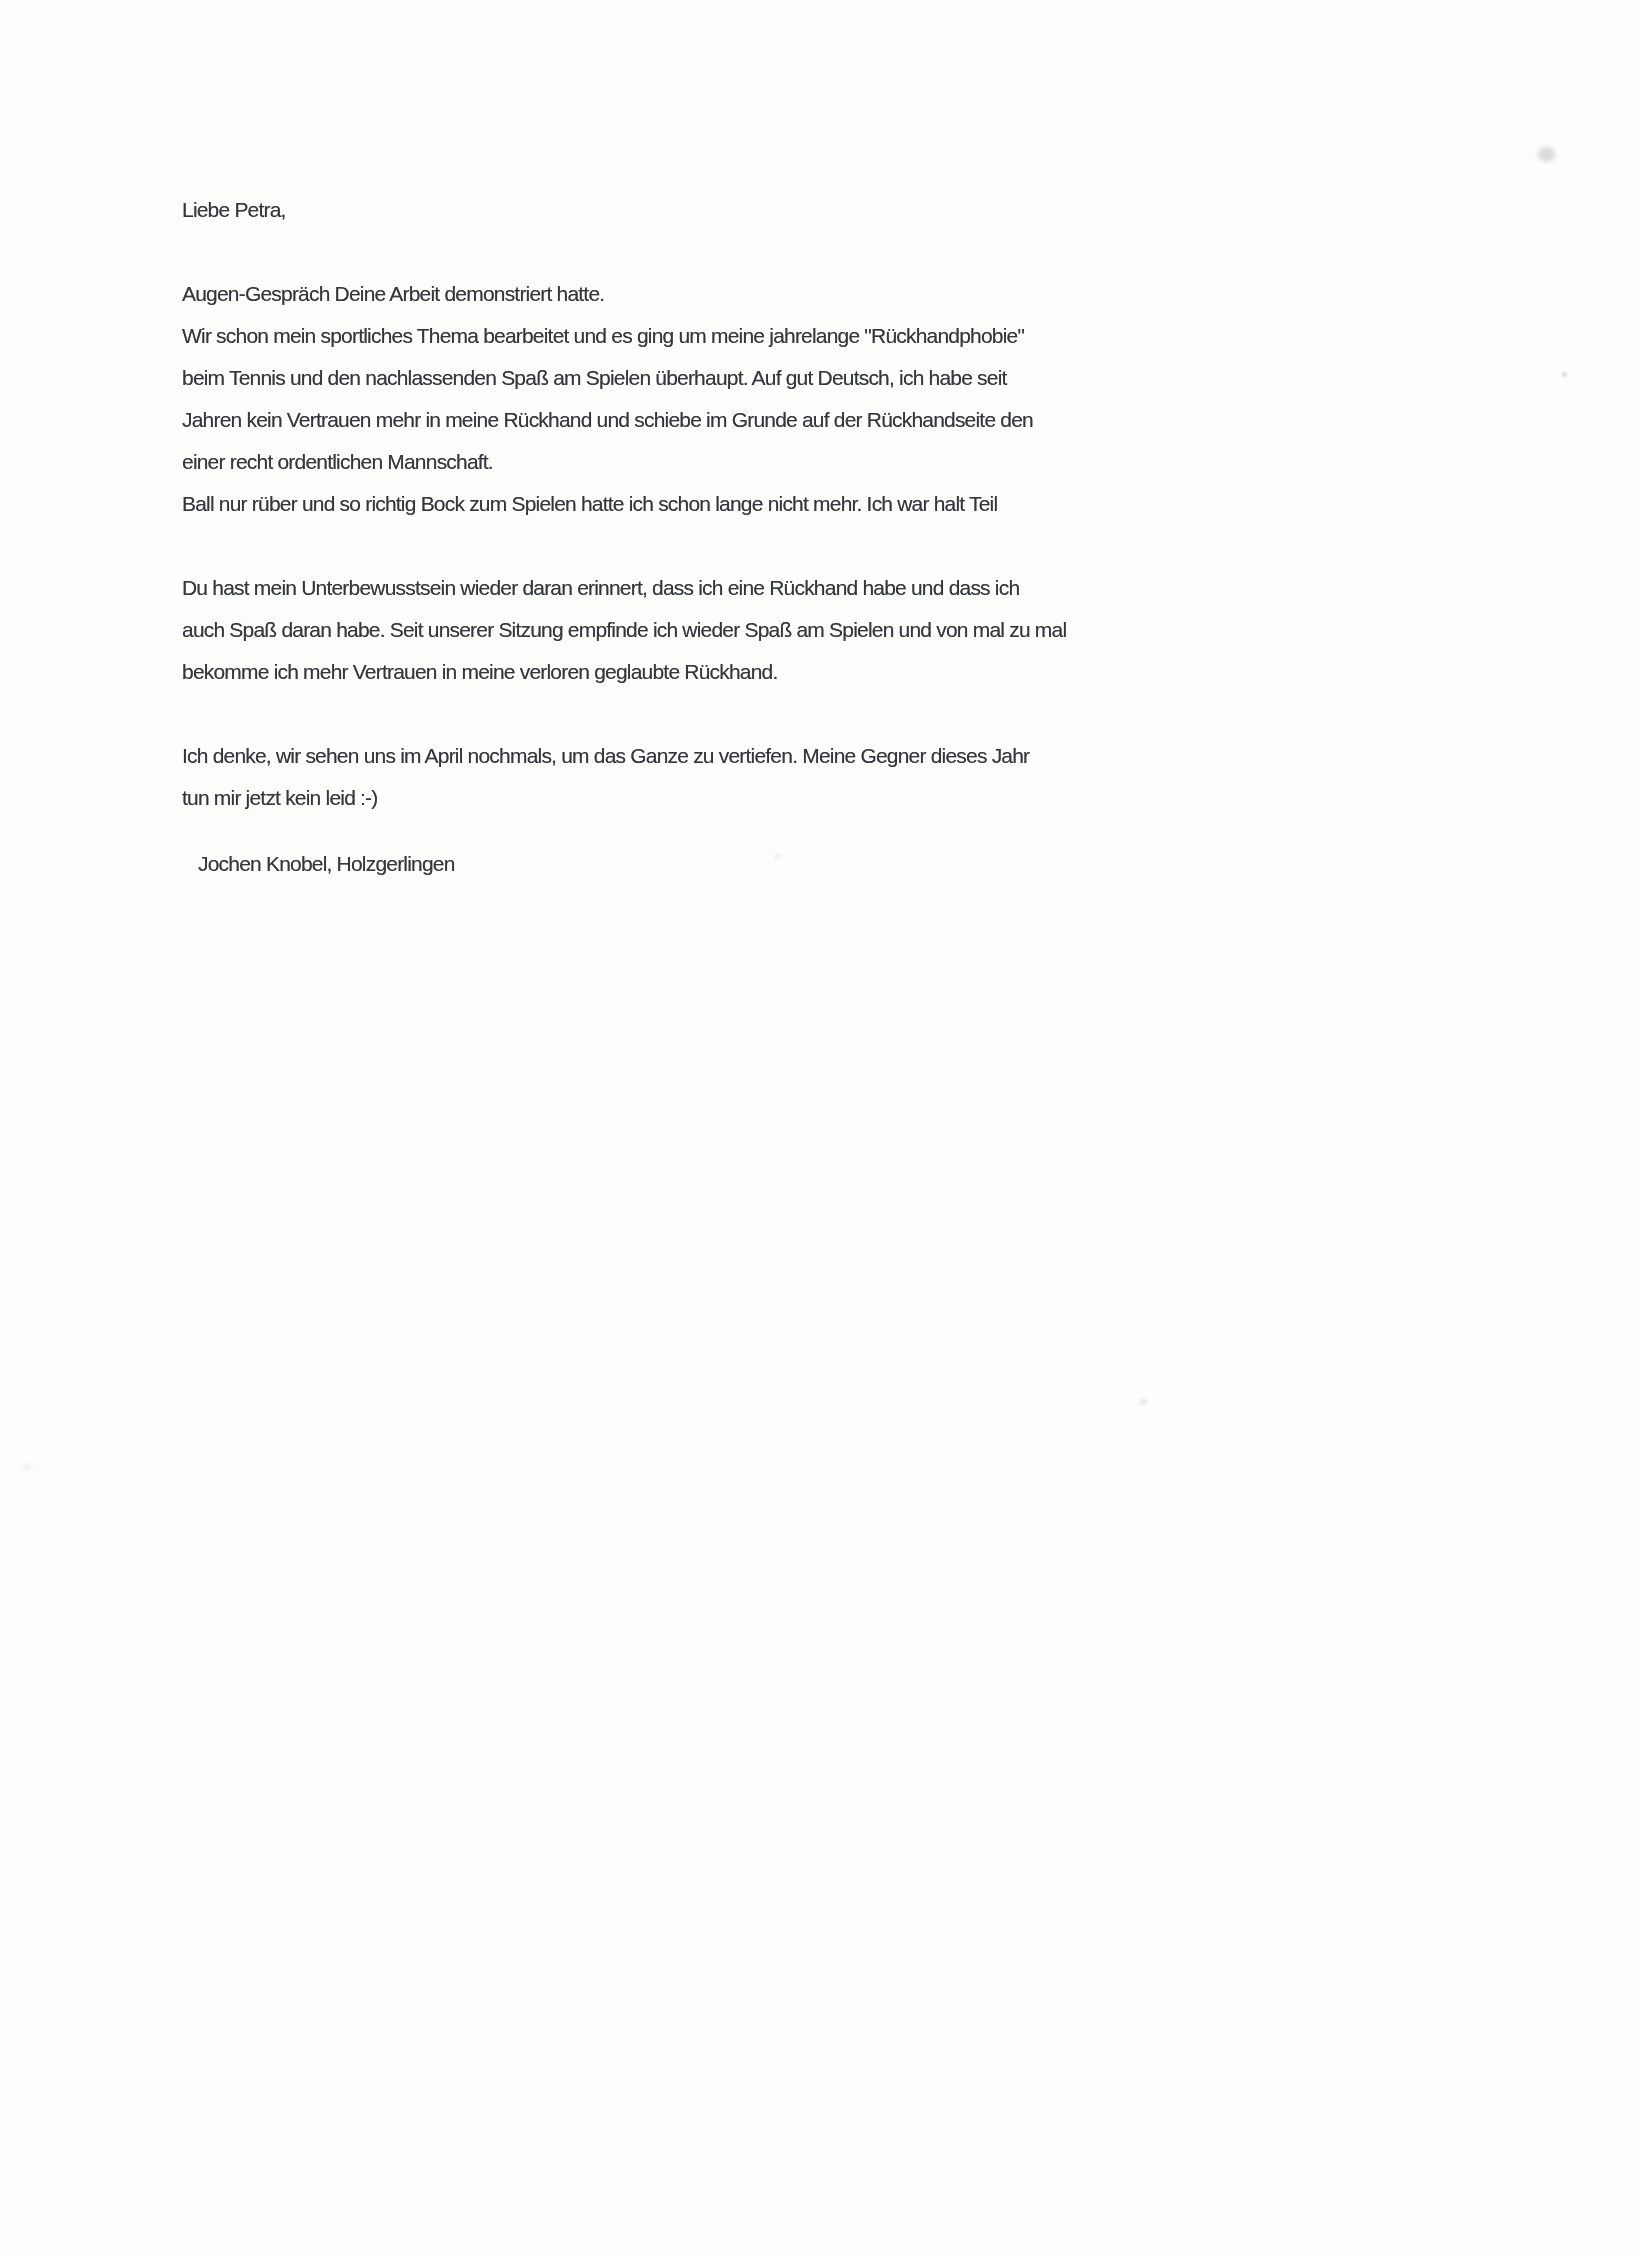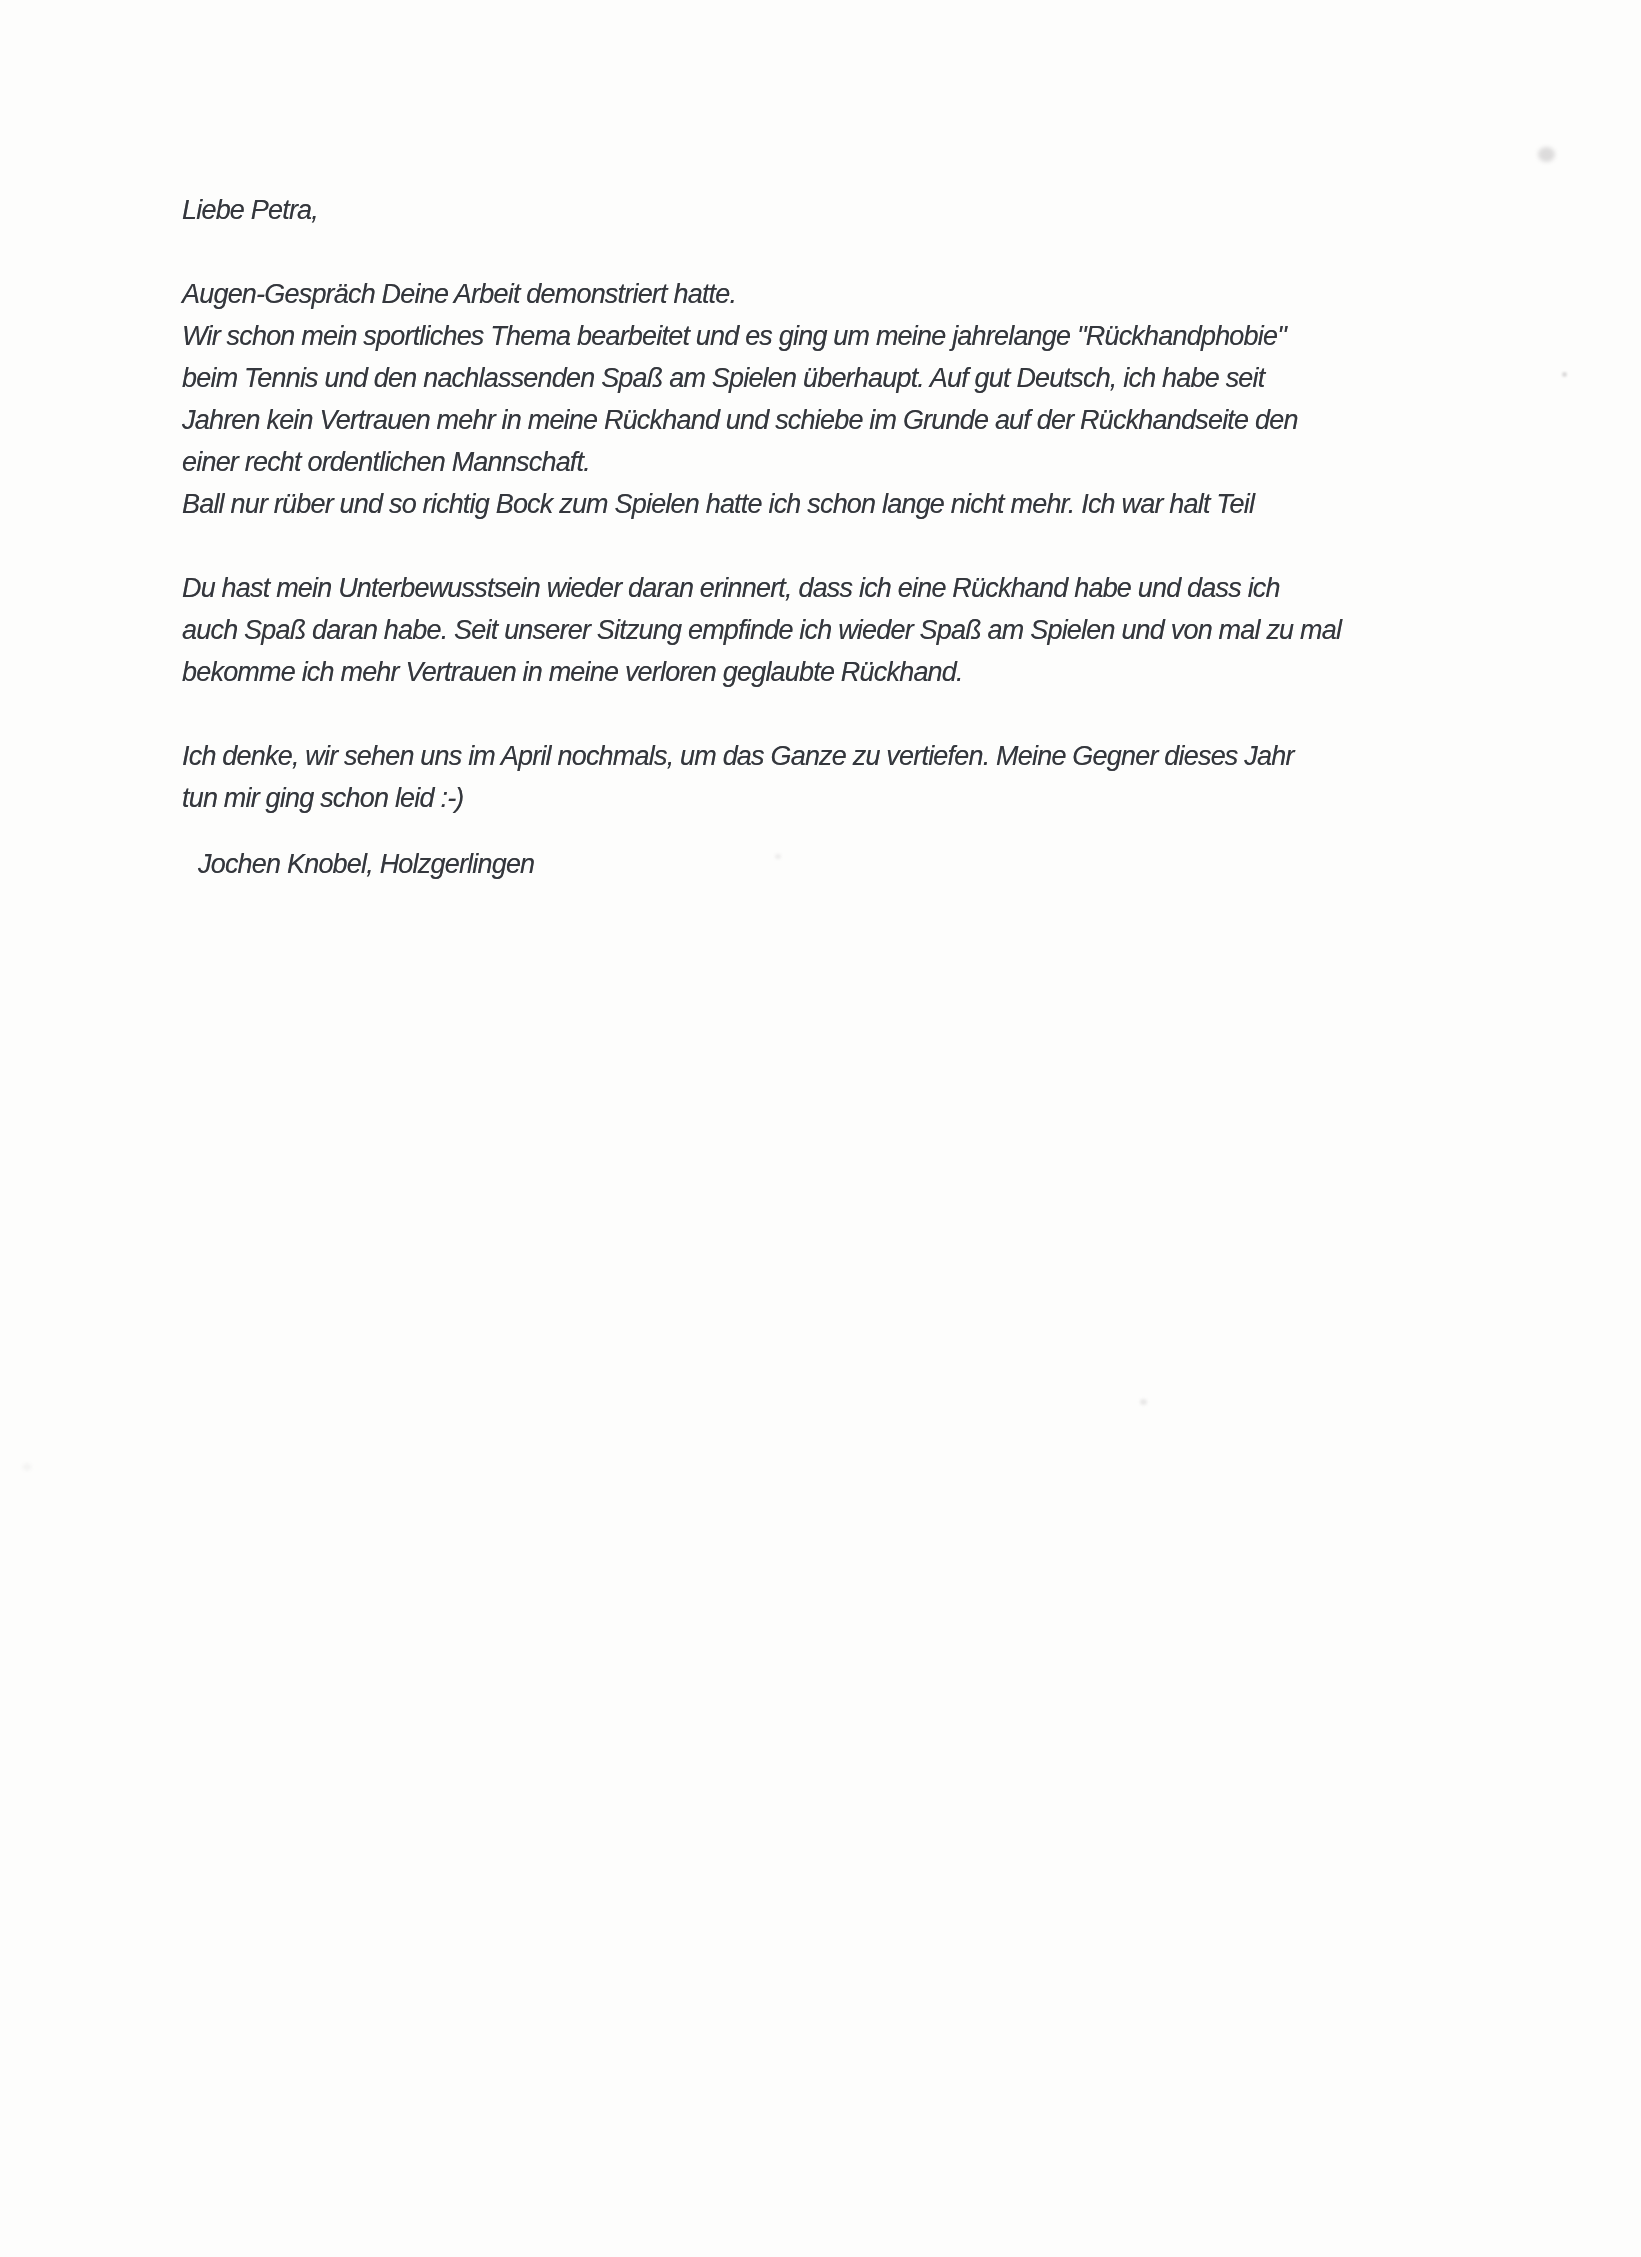--- a/index.html
+++ b/index.html
@@ -19,25 +19,24 @@
     position: absolute;
     inset: 0;
     background: #fdfdfc;
   }
   .letter {
     position: absolute;
     left: 182px;
     top: 189px;
     width: 1313px;
     color: #34373d;
-    font-size: 27px;
+    font-size: 21px;
     letter-spacing: -0.8px;
     line-height: 42px;
     text-shadow: 0 0 0.6px rgba(52,55,61,0.55);
-    font-style: italic;
   }
   .salutation {
     margin: 0 0 42px 0;
   }
   .paragraph {
     margin: 0 0 42px 0;
   }
   .paragraph:last-of-type {
     margin-bottom: 24px;
   }
@@ -80,21 +79,21 @@
 
     <div class="paragraph">
       <div class="line">Du hast mein Unterbewusstsein wieder daran erinnert, dass ich eine Rückhand habe und dass ich</div>
       <div class="line">auch Spaß daran habe. Seit unserer Sitzung empfinde ich wieder Spaß am Spielen und von mal zu mal</div>
       <div class="line">bekomme ich mehr Vertrauen in meine verloren geglaubte Rückhand.</div>
     </div>
 
 
     <div class="paragraph">
       <div class="line">Ich denke, wir sehen uns im April nochmals, um das Ganze zu vertiefen. Meine Gegner dieses Jahr</div>
-      <div class="line">tun mir ging schon leid :-)</div>
+      <div class="line">tun mir jetzt kein leid :-)</div>
     </div>
 
     <p class="signature">Jochen Knobel, Holzgerlingen</p>
 
   </div>
 
   <div class="smudge s1"></div>
   <div class="smudge s2"></div>
   <div class="smudge s3"></div>
   <div class="smudge s4"></div>

